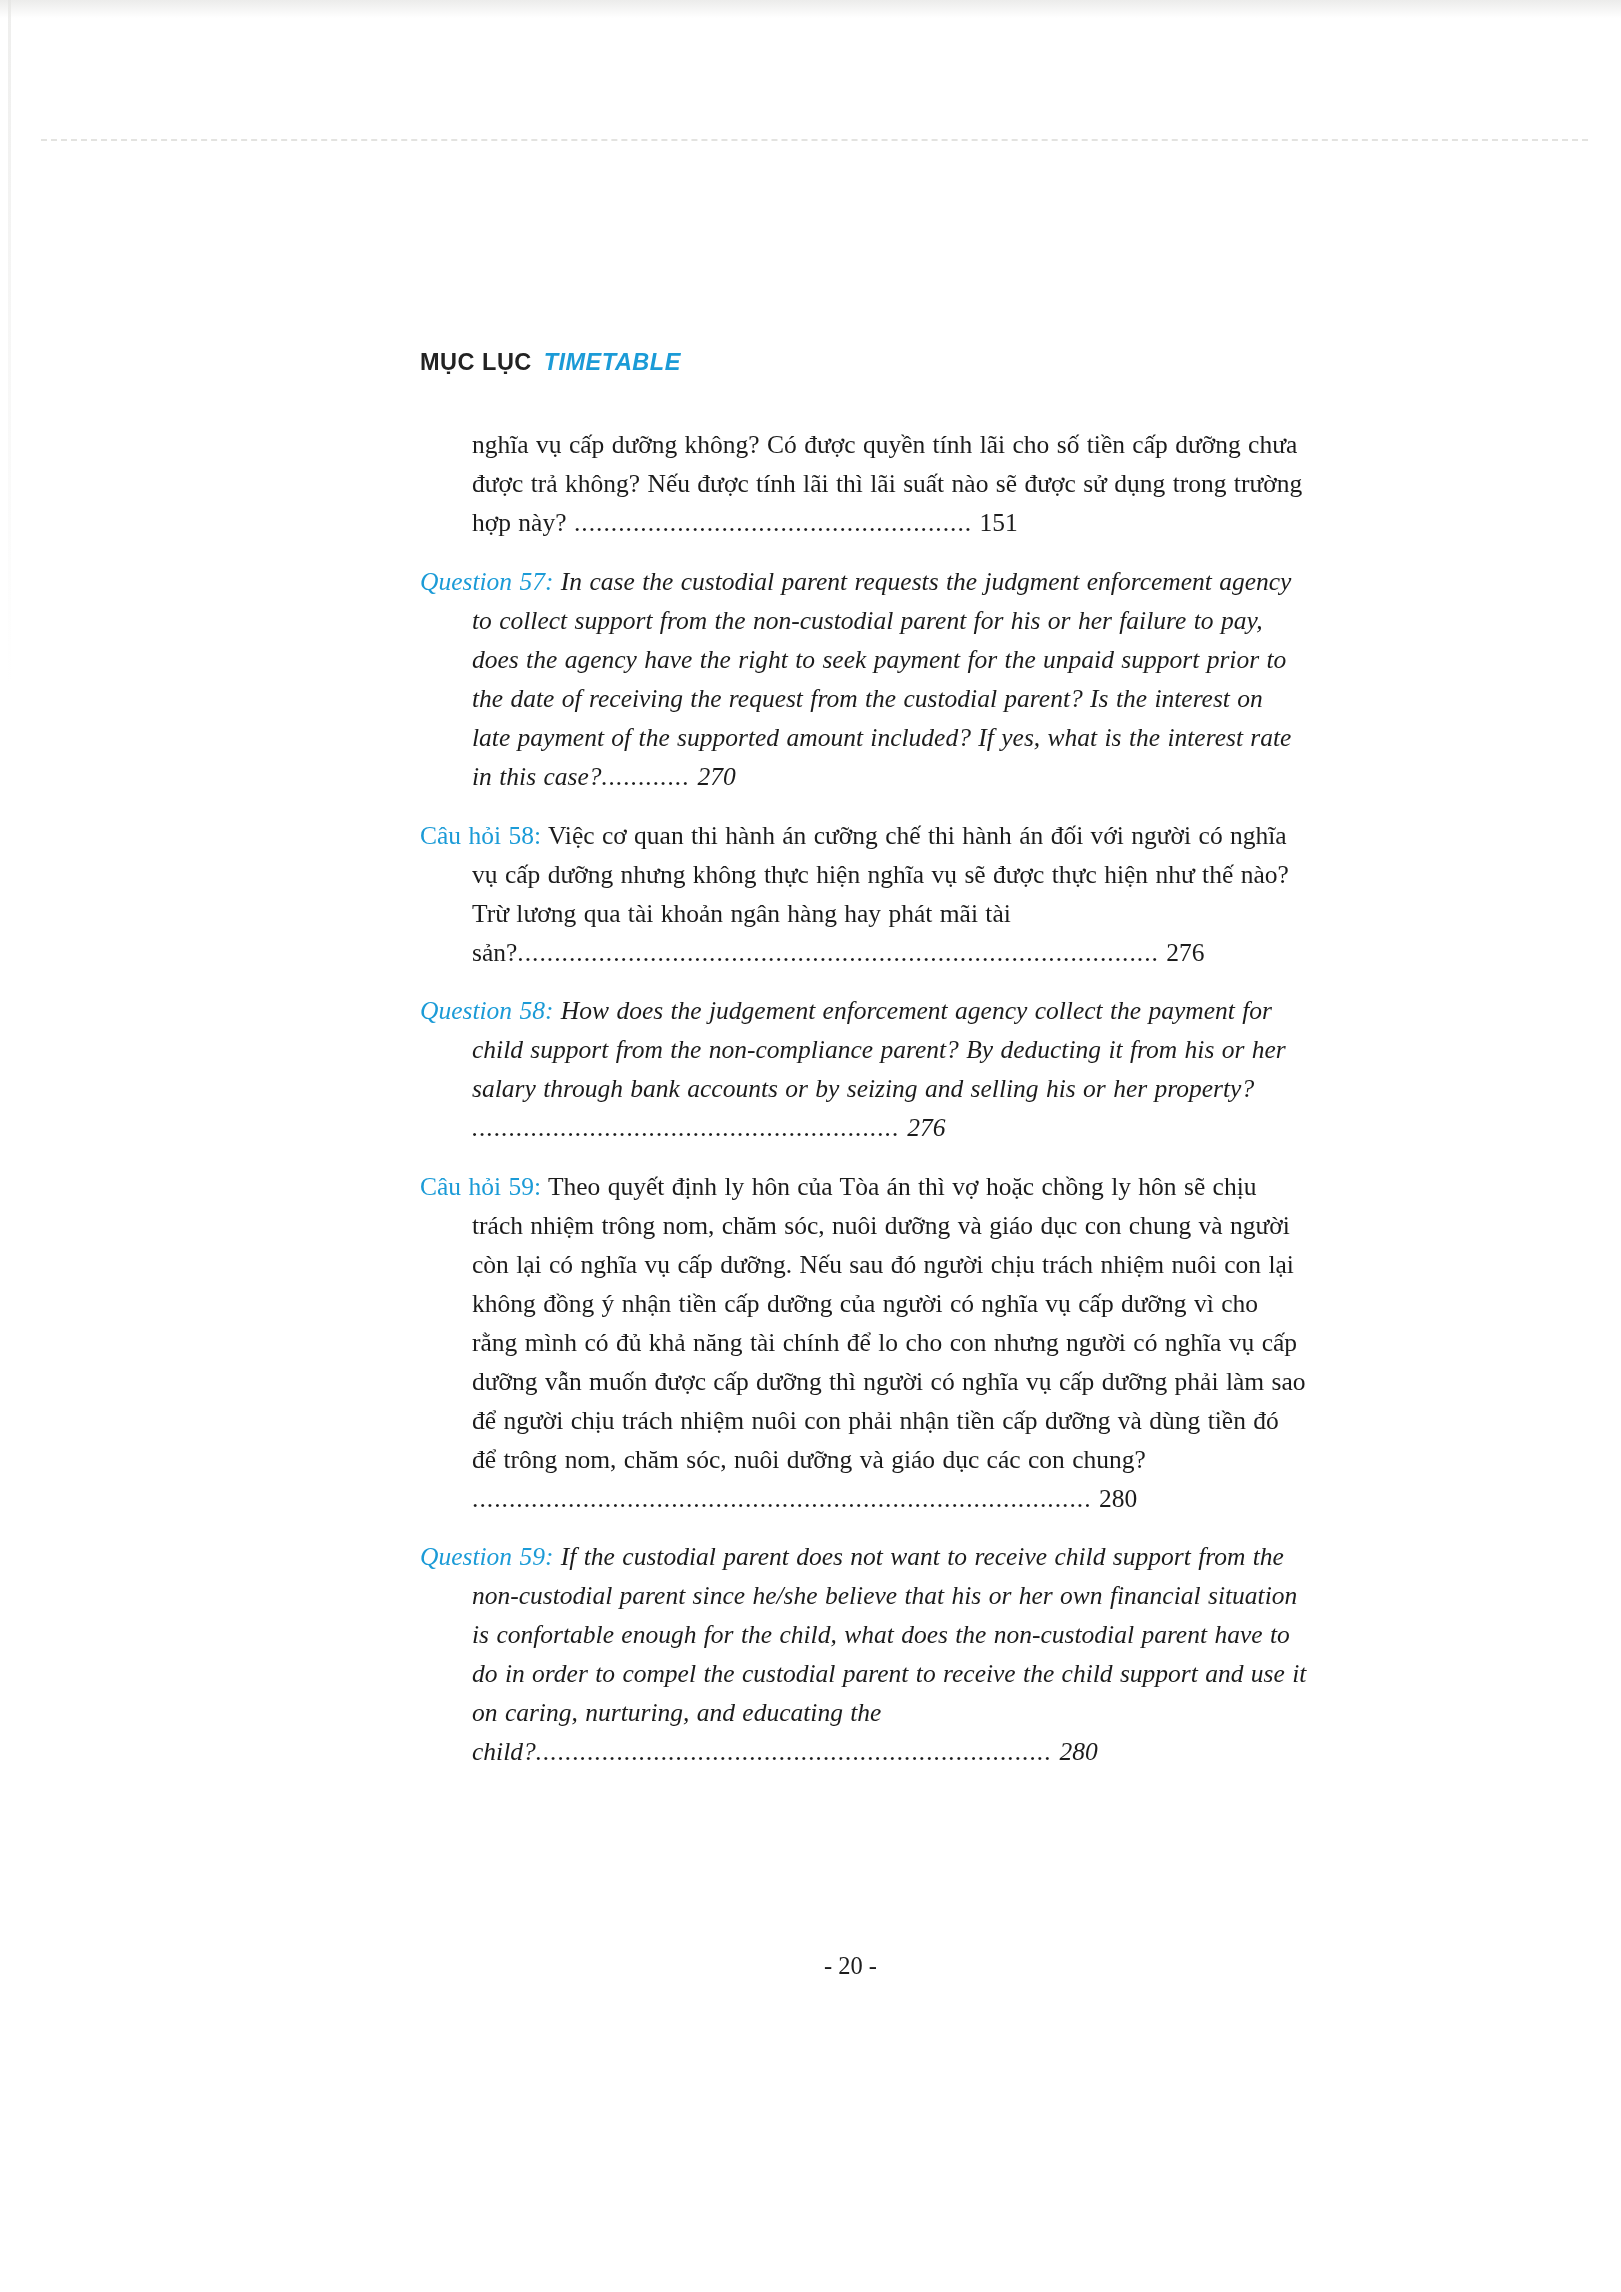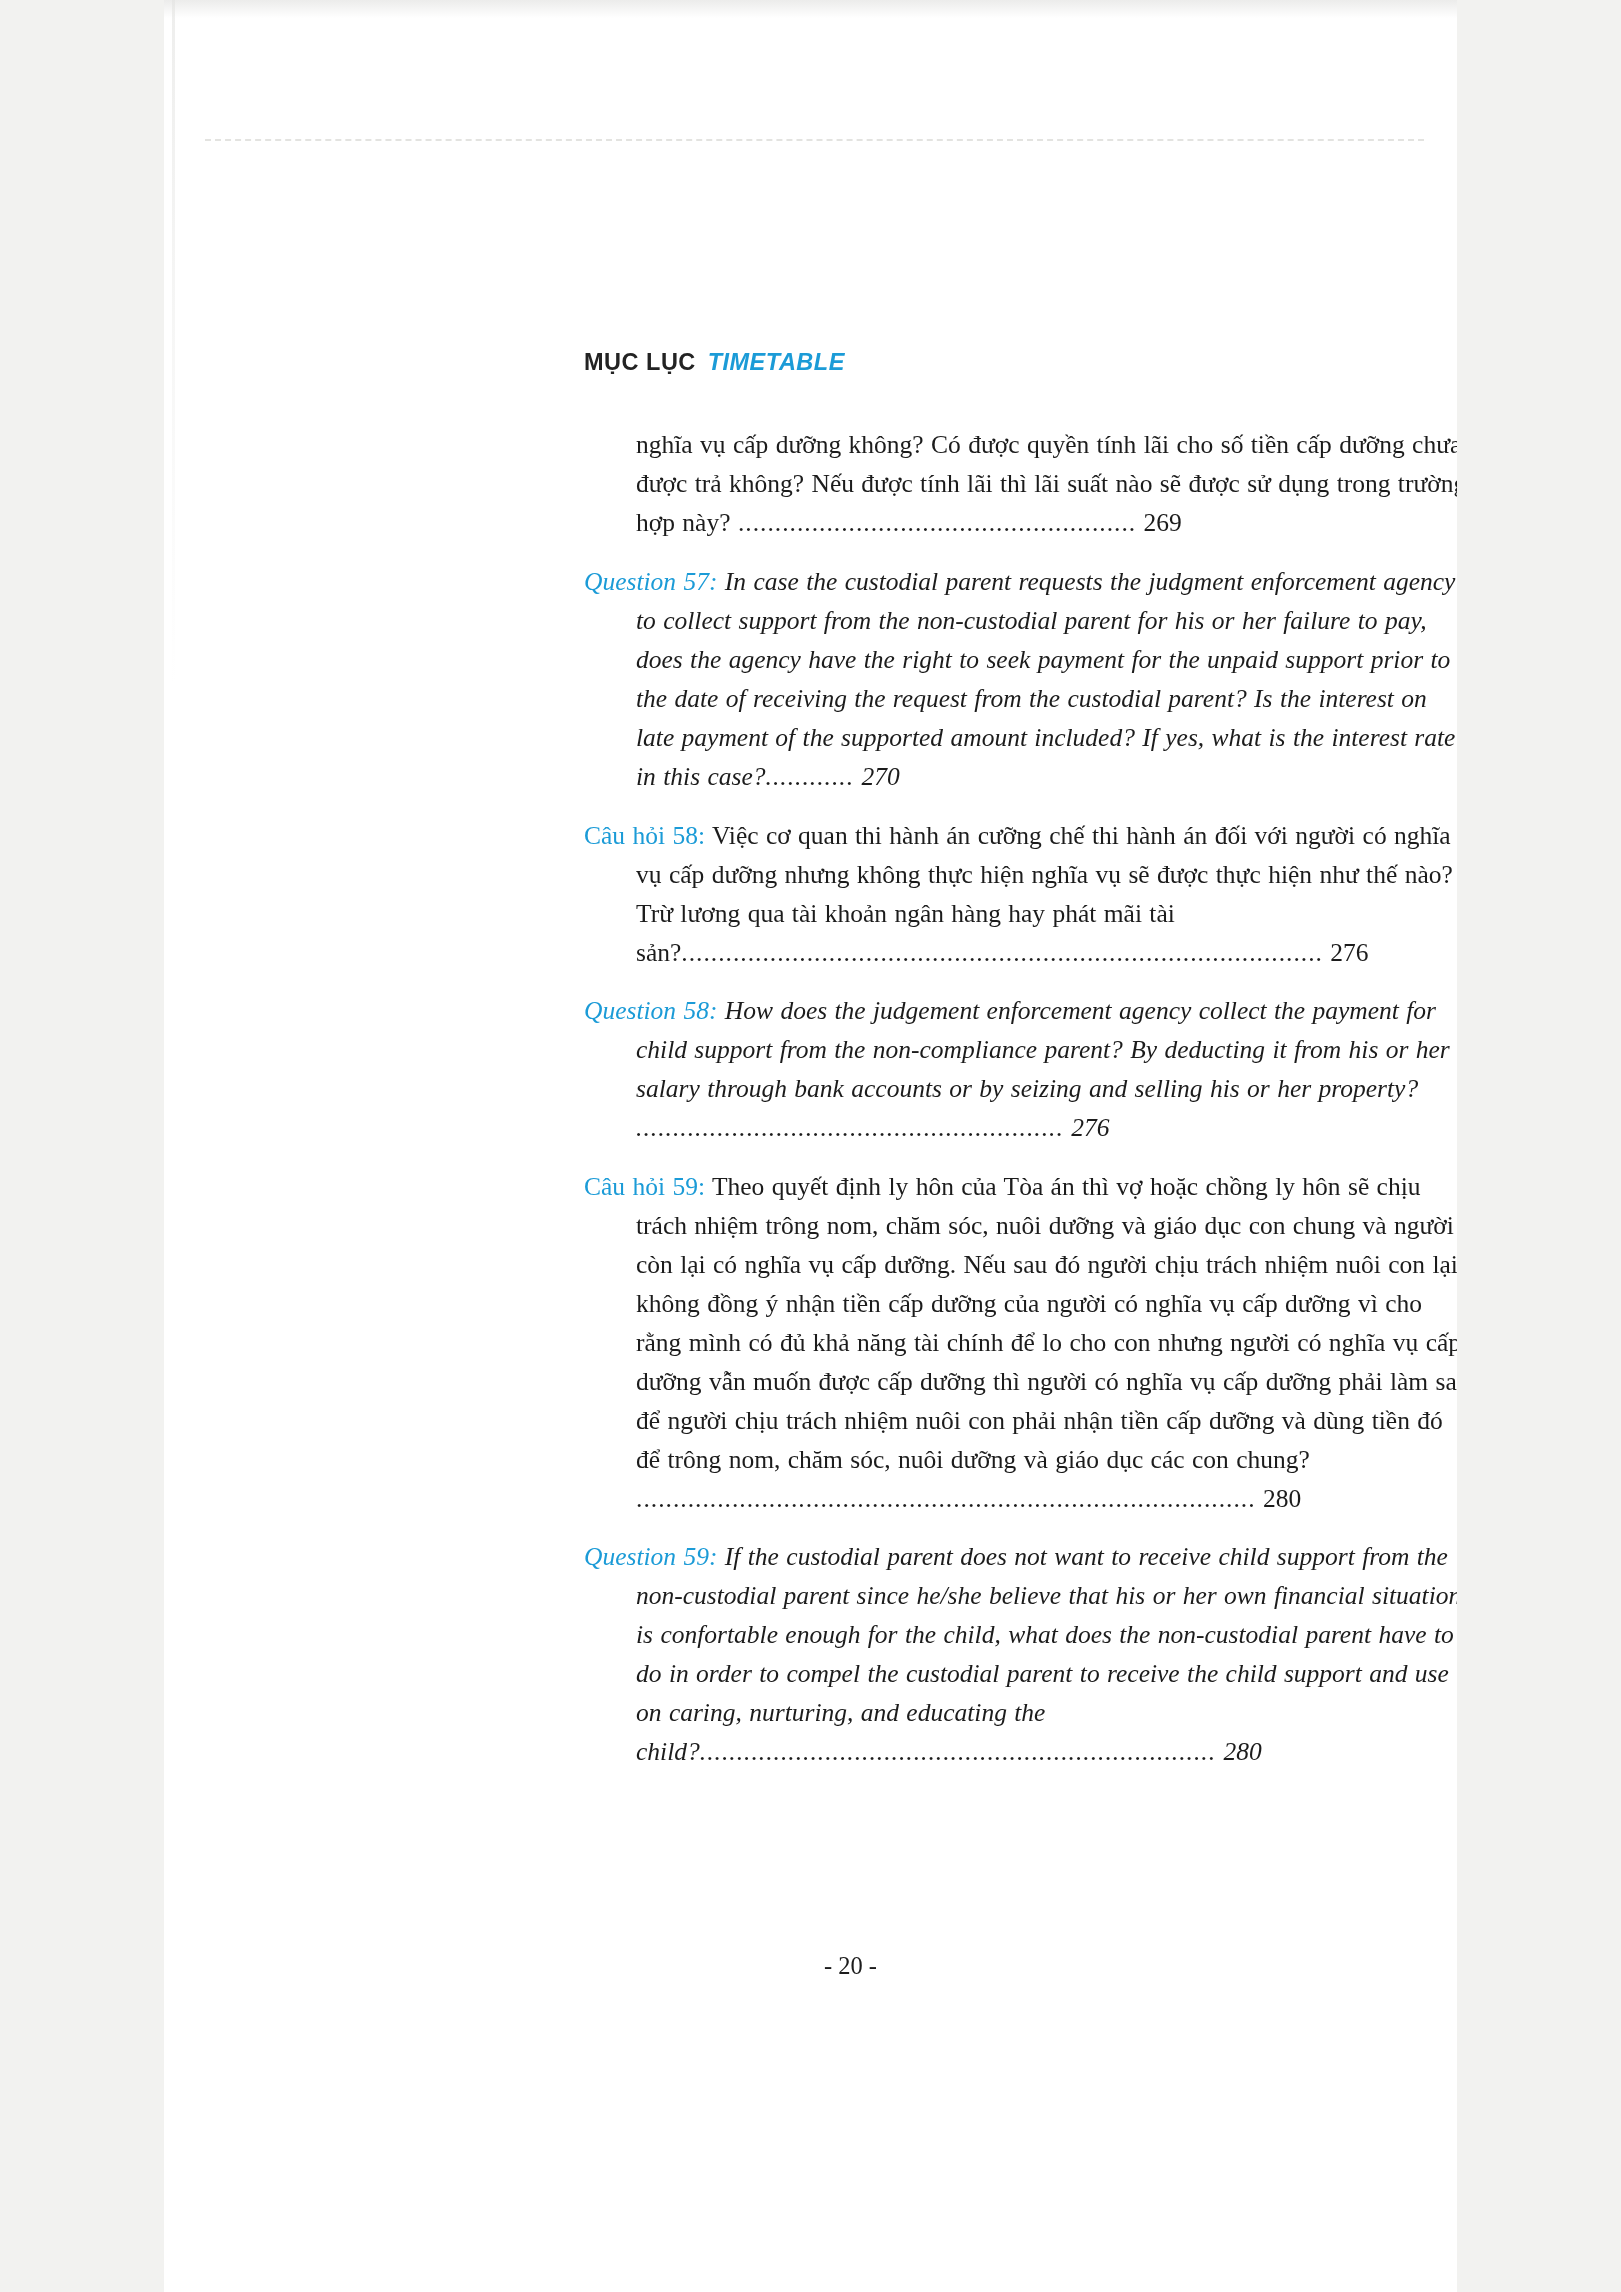--- a/index.html
+++ b/index.html
@@ -2,21 +2,21 @@
 <html><head>
 <meta charset="utf-8">
 <style>
   html, body {
     margin: 0;
     padding: 0;
     background: #f2f2f0;
   }
   .page {
     position: relative;
-    width: 1293px;
+    width: 1621px;
     height: 2293px;
     margin: 0 auto;
     background: #ffffff;
     font-family: "Liberation Serif", serif;
     color: #1c1c1c;
     overflow: hidden;
   }
   .scan-top-shadow {
     position: absolute;
     top: 0; left: 0; right: 0;
@@ -98,21 +98,21 @@
 <div class="page">
 
   <div class="scan-top-shadow"></div>
   <div class="scan-left-edge"></div>
   <div class="scan-dashed-line"></div>
 
   <div class="content">
 
     <div class="header"><span class="title-vi">MỤC LỤC</span><span class="title-en">TIMETABLE</span></div>
 
-    <p class="entry cont"><span>nghĩa vụ cấp dưỡng không? Có được quyền tính lãi cho số tiền cấp dưỡng chưa được trả không? Nếu được tính lãi thì lãi suất nào sẽ được sử dụng trong trường hợp này? </span><span class="dots">......................................................</span><span> 269</span></p>
+    <p class="entry cont"><span>nghĩa vụ cấp dưỡng không? Có được quyền tính lãi cho số tiền cấp dưỡng chưa được trả không? Nếu được tính lãi thì lãi suất nào sẽ được sử dụng trong trường hợp này? </span><span class="dots">......................................................</span><span> 151</span></p>
 
     <p class="entry en"><span class="label">Question 57: </span><span>In case the custodial parent requests the judgment enforcement agency to collect support from the non-custodial parent for his or her failure to pay, does the agency have the right to seek payment for the unpaid support prior to the date of receiving the request from the custodial parent? Is the interest on late payment of the supported amount included? If yes, what is the interest rate in this case?</span><span class="dots">............</span><span> 270</span></p>
 
     <p class="entry vi"><span class="label">Câu hỏi 58: </span><span>Việc cơ quan thi hành án cưỡng chế thi hành án đối với người có nghĩa vụ cấp dưỡng nhưng không thực hiện nghĩa vụ sẽ được thực hiện như thế nào? Trừ lương qua tài khoản ngân hàng hay phát mãi tài sản?</span><span class="dots">.......................................................................................</span><span> 276</span></p>
 
     <p class="entry en"><span class="label">Question 58: </span><span>How does the judgement enforcement agency collect the payment for child support from the non-compliance parent? By deducting it from his or her salary through bank accounts or by seizing and selling his or her property? </span><span class="dots">..........................................................</span><span> 276</span></p>
 
     <p class="entry vi"><span class="label">Câu hỏi 59: </span><span>Theo quyết định ly hôn của Tòa án thì vợ hoặc chồng ly hôn sẽ chịu trách nhiệm trông nom, chăm sóc, nuôi dưỡng và giáo dục con chung và người còn lại có nghĩa vụ cấp dưỡng. Nếu sau đó người chịu trách nhiệm nuôi con lại không đồng ý nhận tiền cấp dưỡng của người có nghĩa vụ cấp dưỡng vì cho rằng mình có đủ khả năng tài chính để lo cho con nhưng người có nghĩa vụ cấp dưỡng vẫn muốn được cấp dưỡng thì người có nghĩa vụ cấp dưỡng phải làm sao để người chịu trách nhiệm nuôi con phải nhận tiền cấp dưỡng và dùng tiền đó để trông nom, chăm sóc, nuôi dưỡng và giáo dục các con chung? </span><span class="dots">....................................................................................</span><span> 280</span></p>
 
     <p class="entry en"><span class="label">Question 59: </span><span>If the custodial parent does not want to receive child support from the non-custodial parent since he/she believe that his or her own financial situation is confortable enough for the child, what does the non-custodial parent have to do in order to compel the custodial parent to receive the child support and use it on caring, nurturing, and educating the child?</span><span class="dots">......................................................................</span><span> 280</span></p>

